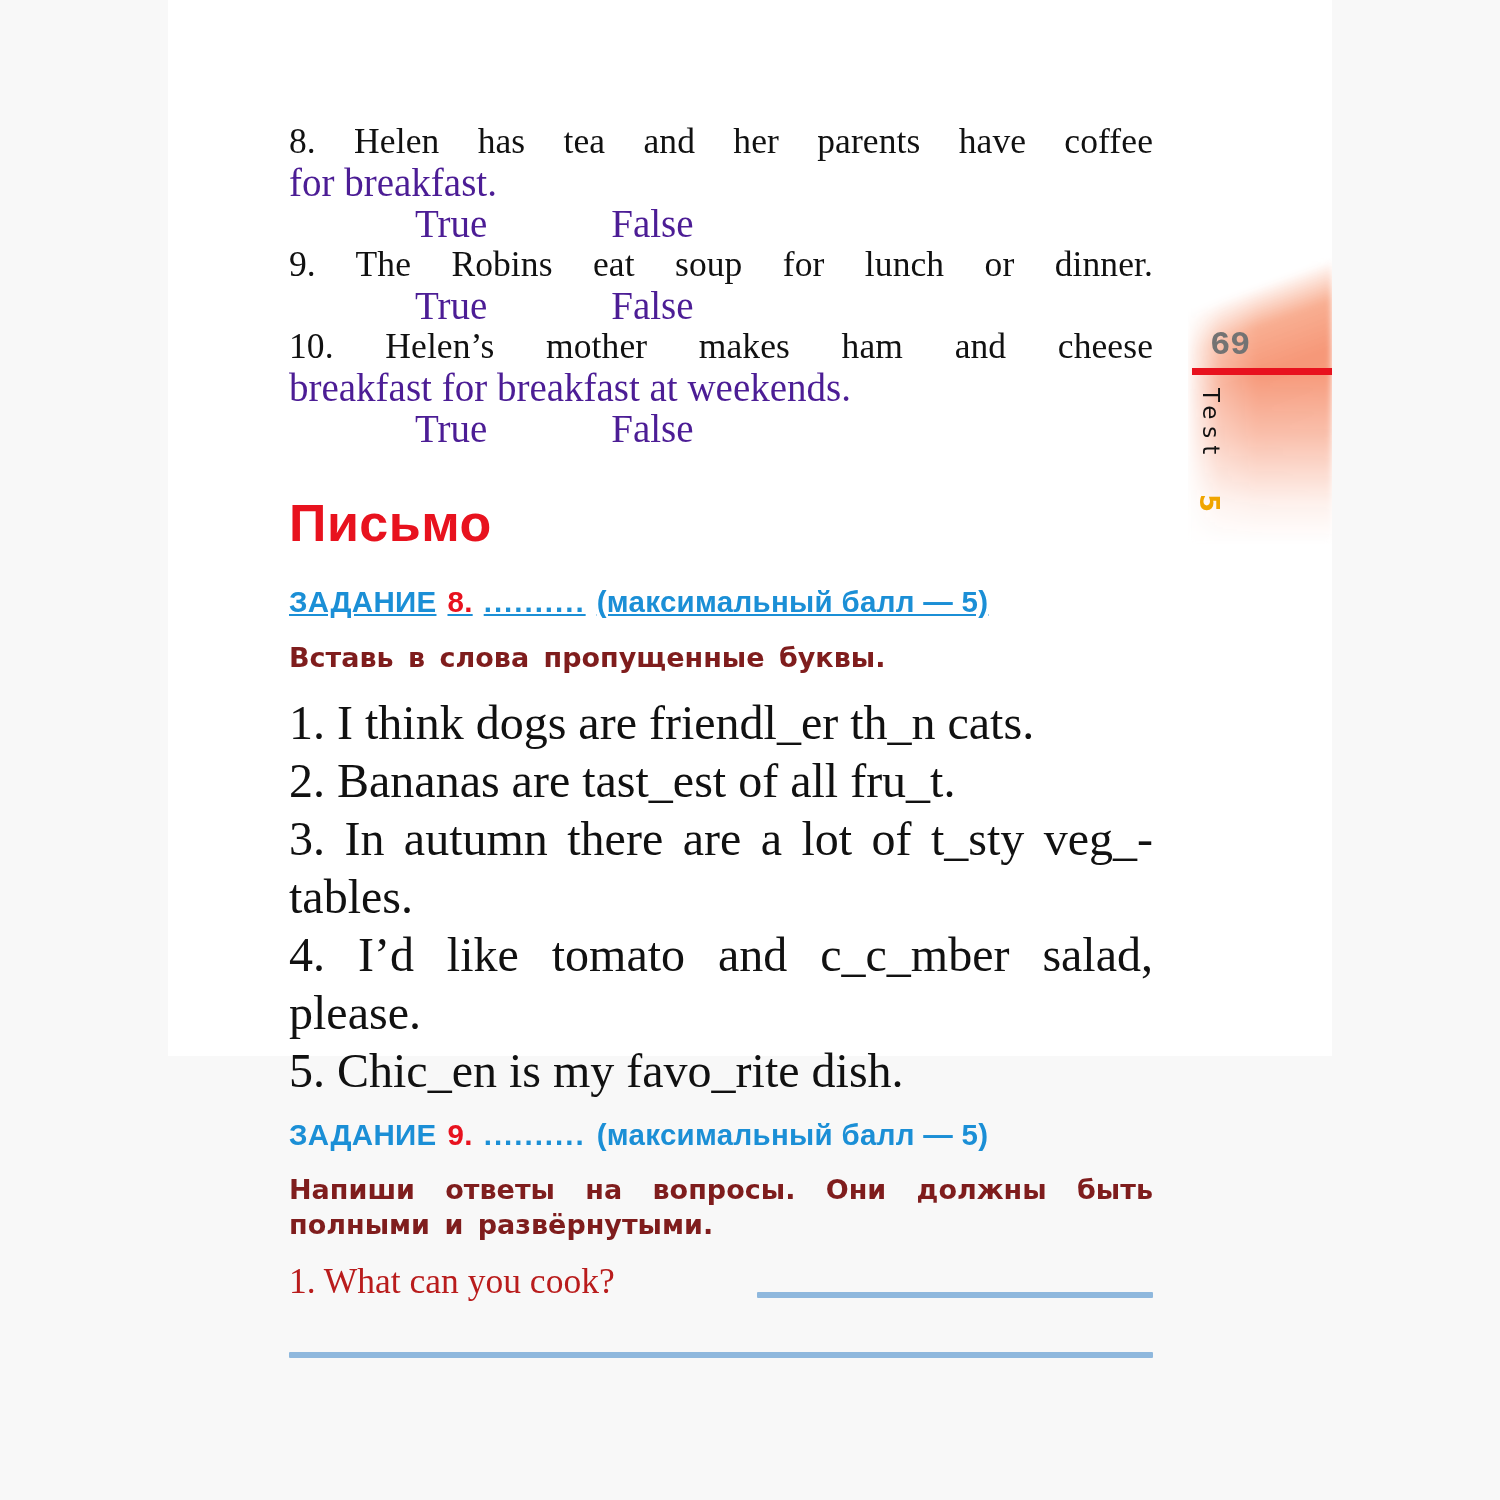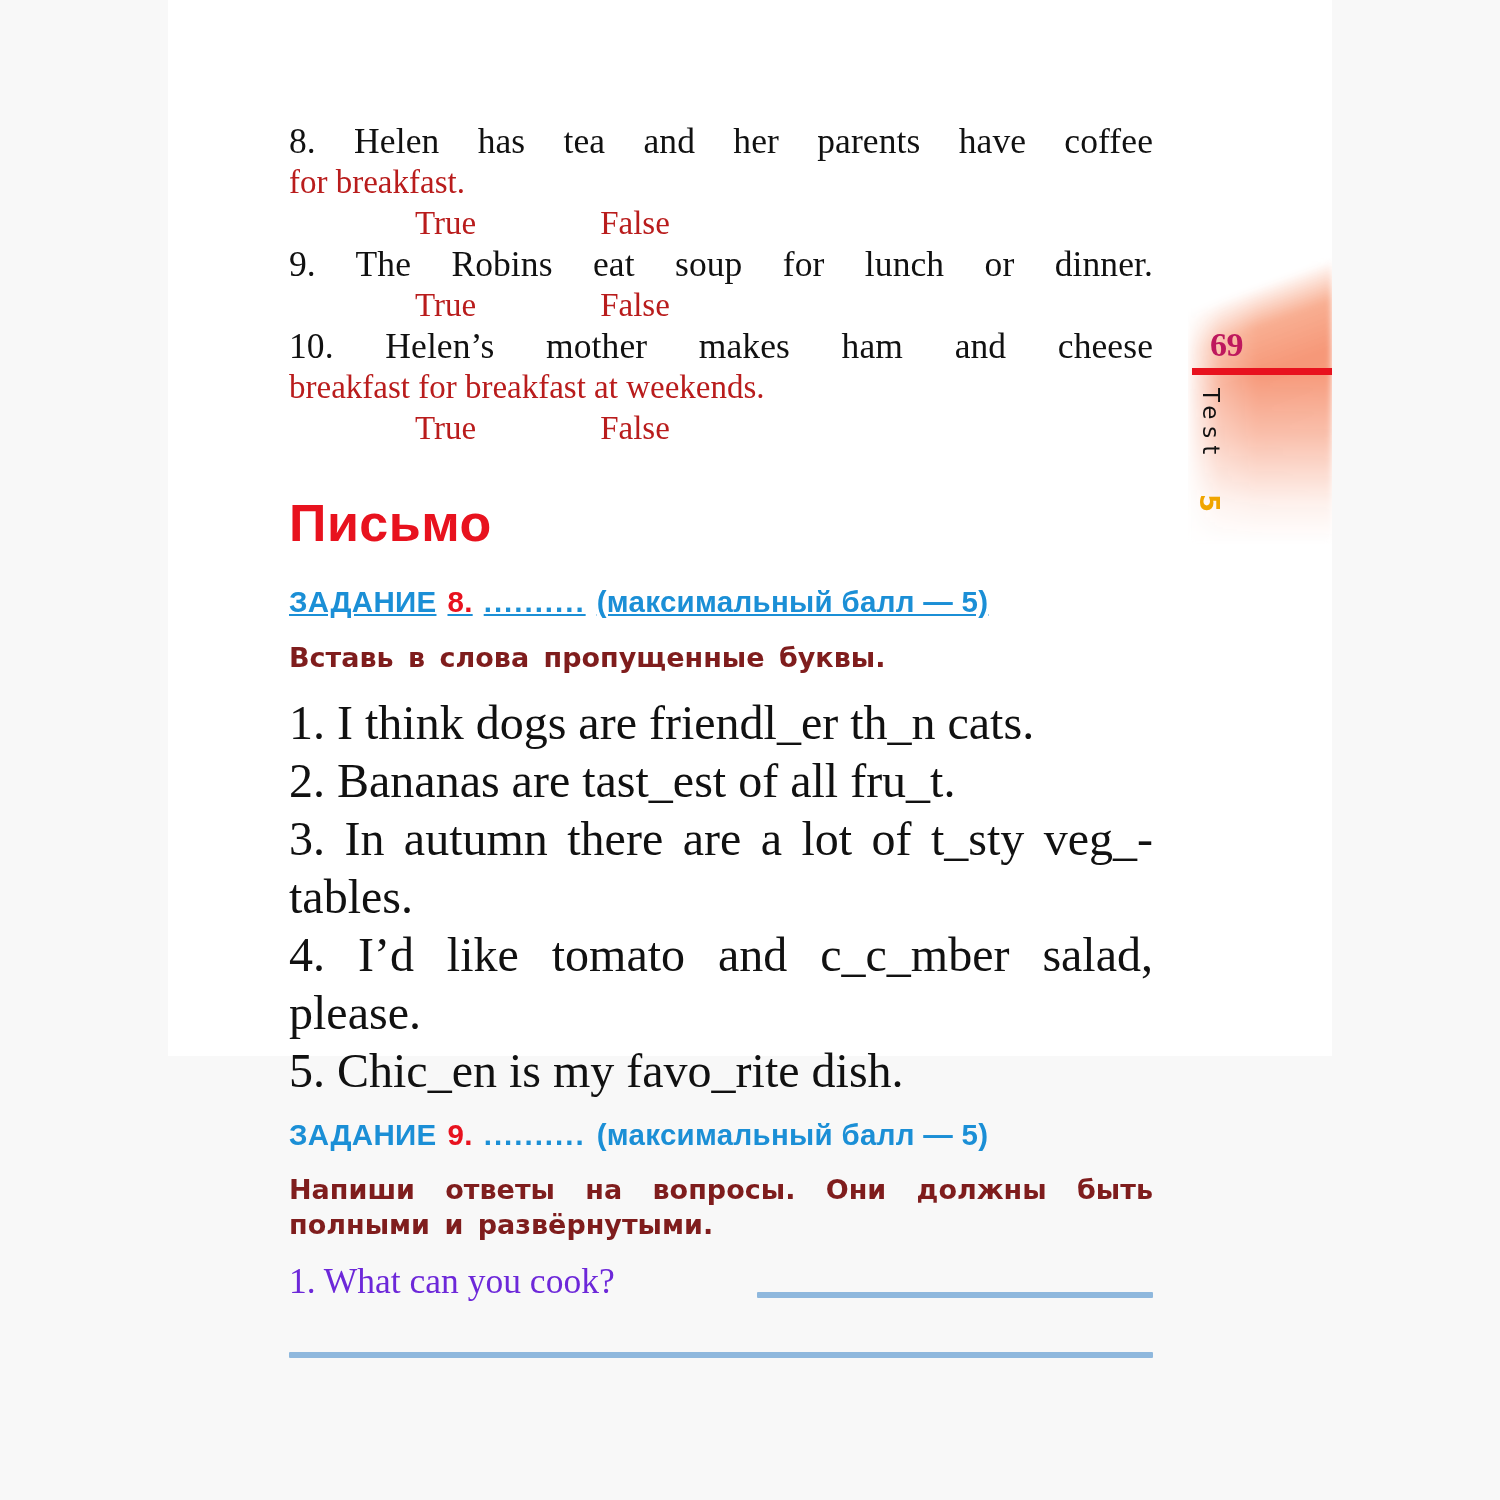--- a/index.html
+++ b/index.html
@@ -37,22 +37,22 @@
     font-family: "Liberation Serif", "DejaVu Serif", serif;
     color: #111111;
     font-size: 35.5px;
     line-height: 41px;
     text-align: justify;
     text-justify: inter-word;
     letter-spacing: 0.1px;
   }
   .serif-line {
     font-family: "Liberation Serif", "DejaVu Serif", serif;
-    color: #b91c1c;
-    font-size: 33px;
+    color: #4c1d95;
+    font-size: 39px;
     line-height: 41px;
     white-space: pre;
   }
 
   #tf-block { position: absolute; top: 121px; left: 0; width: 864px; }
 
   .tf-statement {
     text-align: justify;
     text-align-last: left;
   }
@@ -139,21 +139,21 @@
     width: 864px;
   }
   #question-row {
     position: relative;
     height: 48px;
   }
   #question-text {
     font-family: "Liberation Serif", "DejaVu Serif", serif;
     font-size: 35.5px;
     line-height: 44px;
-    color: #6d28d9;
+    color: #b91c1c;
     white-space: pre;
   }
   .answer-rule {
     position: absolute;
     height: 6px;
     background: #8fb8dd;
     border-radius: 1px;
   }
   #answer-rule-1 { left: 468px; top: 33px; width: 396px; }
   #answer-rule-2 { left: 0;   top: 93px; width: 864px; }
@@ -187,24 +187,24 @@
         rgba(255,255,255,1) 16%,
         rgba(248,170,140,0.95) 28%,
         rgba(246,150,118,0.98) 42%,
         rgba(247,162,132,0.95) 100%);
     filter: blur(3px);
   }
   #tab-page-number {
     position: absolute;
     left: 22px;
     top: 68px;
-    font-family: Liberation Serif, serif;
+    font-family: Liberation Mono, monospace;
     font-weight: bold;
     font-size: 34px;
-    color: #be185d;
+    color: #737373;
     letter-spacing: -0.5px;
   }
   #tab-red-rule {
     position: absolute;
     left: 4px;
     top: 110px;
     width: 140px;
     height: 7px;
     background: #e8121e;
   }

